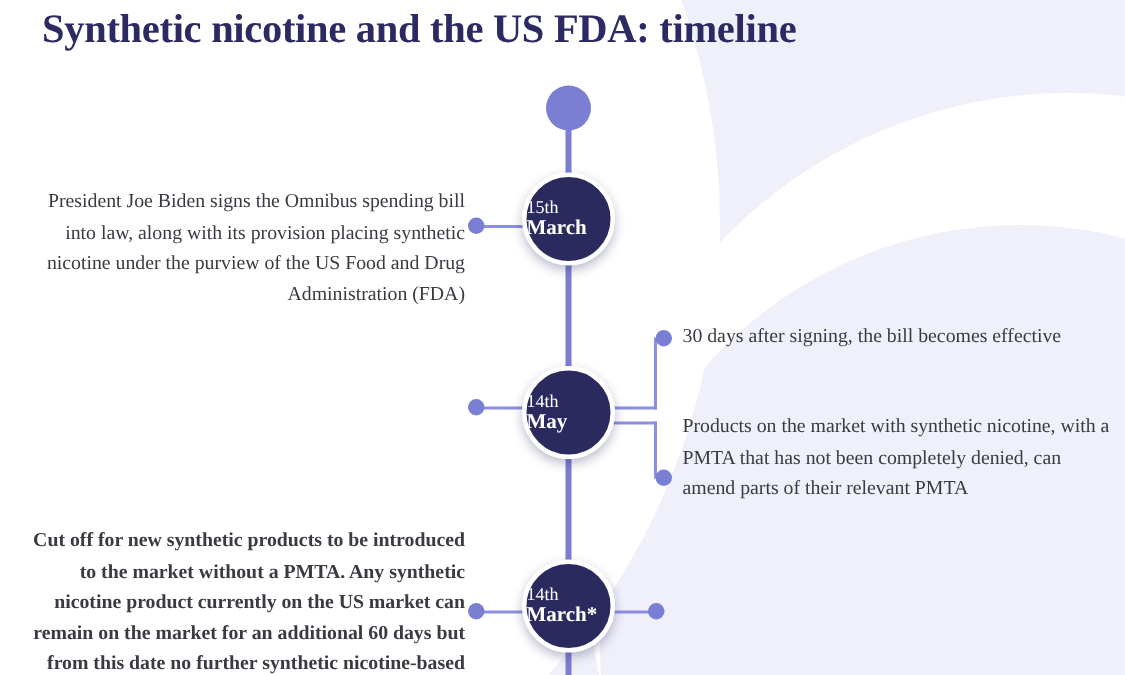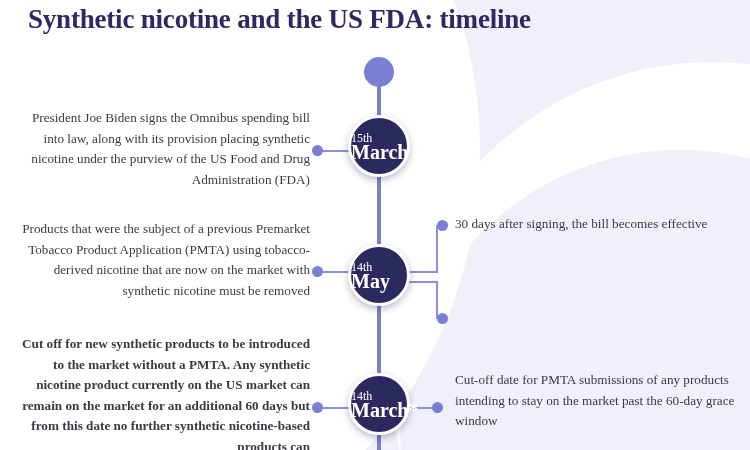--- a/index.html
+++ b/index.html
@@ -125,21 +125,21 @@
     justify-content: center;
     color: #ffffff;
     z-index: 5;
   }
   .marker .m-day {
     font-size: 12px;
     line-height: 13px;
     font-weight: normal;
   }
   .marker .m-month {
-    font-size: 20px;
+    font-size: 14px;
     line-height: 15px;
     font-weight: bold;
   }
   #marker-march { left: 348px; top: 115px; }
   #marker-april { left: 348px; top: 244px; }
   #marker-may   { left: 348px; top: 373px; }
 
   
   .conn-line {
     position: absolute;
@@ -190,20 +190,21 @@
   .text-block {
     position: absolute;
     color: #3a3a42;
     font-size: 13.2px;
     line-height: 20.5px;
   }
   .text-left {
     text-align: right;
     right: 440px;
     width: 290px;
+    margin-top: 16px;
   }
   .text-right {
     text-align: left;
     left: 455px;
     width: 285px;
   }
   #text-left-1  { top: 108px; }
   #text-left-2  { top: 219px; }
   #text-left-3  { top: 334px; font-weight: bold; }
   #text-right-1 { top: 214px; }
@@ -255,19 +256,18 @@
   <div class="marker" id="marker-april">
     <span class="m-day">14th</span>
     <span class="m-month">May</span>
   </div>
   <div class="marker" id="marker-may">
     <span class="m-day">14th</span>
     <span class="m-month">March*</span>
   </div>
 
   <div class="text-block text-left" id="text-left-1">President Joe Biden signs the Omnibus spending bill into law, along with its provision placing synthetic nicotine under the purview of the US Food and Drug Administration (FDA)</div>
-  <div class="text-block text-left" id="text-left-2">Products that were the subject of a previous Premarket Tobacco Product Application (PMTA) using tobacco-derived nicotine that are now on the market with synthetic nicotine must be removed</div>
   <div class="text-block text-left" id="text-left-3">Cut off for new synthetic products to be introduced to the market without a PMTA. Any synthetic nicotine product currently on the US market can remain on the market for an additional 60 days but from this date no further synthetic nicotine-based products can</div>
 
   <div class="text-block text-right" id="text-right-1">30 days after signing, the bill becomes effective</div>
-  <div class="text-block text-right" id="text-right-3">Cut-off date for PMTA submissions of any products intending to stay on the market past the 60-day grace window</div>
+  <div class="text-block text-right" id="text-right-2">Products on the market with synthetic nicotine, with a PMTA that has not been completely denied, can amend parts of their relevant PMTA</div>
 
 </div>
 
 </body></html>

